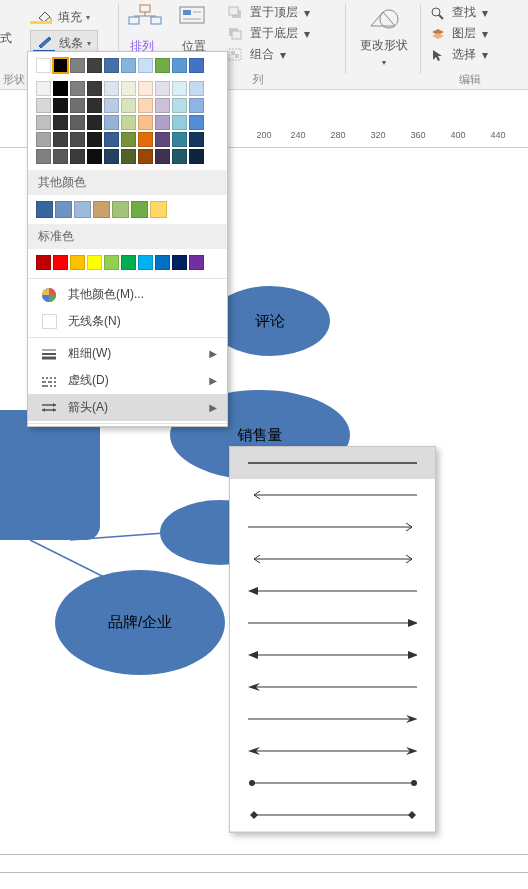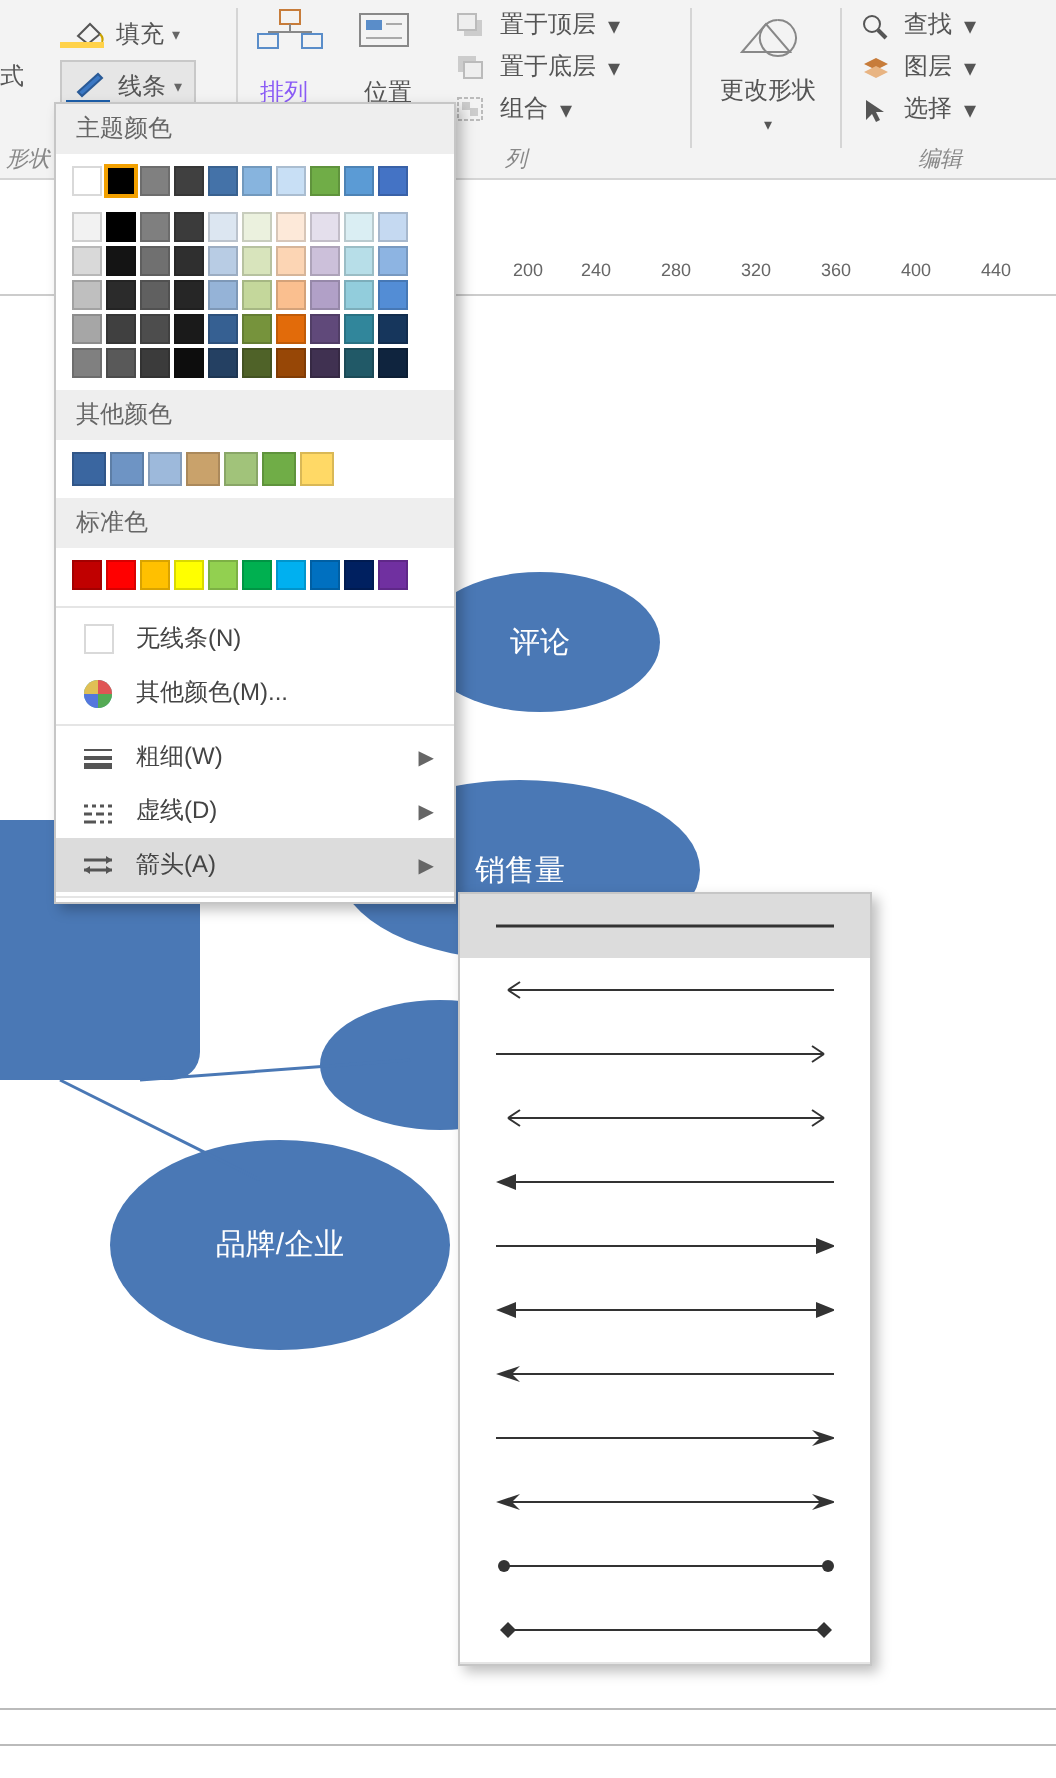--- a/index.html
+++ b/index.html
@@ -3,21 +3,21 @@
 <meta charset="utf-8">
 <style>
   * { box-sizing: border-box; margin: 0; padding: 0; }
   body { font-family: "Microsoft YaHei", Arial, sans-serif; font-size: 12px; color: #444; background: #fff; width: 528px; height: 889px; overflow: hidden; position: relative; }
 
   
   .ribbon { background: #f3f3f3; border-bottom: 1px solid #d5d5d5; height: 90px; position: relative; }
   .ribbon .btn { display: inline-flex; align-items: center; gap: 4px; padding: 4px 6px; color: #555; cursor: default; }
   .ribbon .btn .carrot { font-size: 8px; color: #666; }
   .ribbon .vsep { width: 1px; background: #d5d5d5; height: 70px; position: absolute; top: 4px; }
-  .ribbon .group-label { position: absolute; bottom: 2px; font-size: 11px; color: #888; text-align: center; font-style: italic; }
+  .ribbon .group-label { position: absolute; bottom: 2px; font-size: 11px; color: #888; text-align: center; }
 
   
   .line-dropdown { position: absolute; top: 51px; left: 27px; width: 201px; background: #fff; border: 1px solid #c6c6c6; box-shadow: 3px 3px 6px rgba(0,0,0,0.25); z-index: 30; }
   .ld-row { padding: 6px 10px; display: flex; align-items: center; gap: 8px; }
   .ld-heading { background: #eeeeee; padding: 4px 10px; font-size: 12px; color: #666; }
   .swatch-grid { display: flex; flex-wrap: wrap; gap: 2px; padding: 6px 8px; }
   .swatch { width: 15px; height: 15px; border: 1px solid rgba(0,0,0,0.15); }
   .swatch.sel { outline: 2px solid #f2a000; outline-offset: -1px; }
   .swatch-col { display: flex; flex-direction: column; gap: 2px; }
   .theme-grid { display: flex; gap: 2px; padding: 6px 8px; }
@@ -34,21 +34,21 @@
   .arrow-opt:first-child { background: #dcdcdc; }
   .arrow-opt svg { width: 100%; height: 14px; }
   .arrow-menu .divider { height: 1px; background: #e5e5e5; }
   .arrow-more { padding: 8px 12px; display: flex; align-items: center; gap: 10px; color: #888; }
 
   
   .canvas { position: absolute; top: 170px; left: 0; right: 0; bottom: 0; background: #fff; }
   .ruler { position: absolute; top: 128px; left: 0; right: 0; height: 20px; background: #fff; border-bottom: 1px solid #ccc; font-size: 9px; color: #666; }
   .ruler .num { position: absolute; top: 2px; transform: translateX(-50%); }
 
-  .ellipse { position: absolute; border-radius: 50%; background: #4a78b5; color: #ffffff; display: flex; align-items: center; justify-content: center; font-size: 15px; }
+  .ellipse { position: absolute; border-radius: 50%; background: #4a78b5; color: #000000; display: flex; align-items: center; justify-content: center; font-size: 15px; }
 
   
   .rcluster { position: absolute; font-size: 12px; }
   .rcluster .row { display: flex; align-items: center; gap: 6px; padding: 2px 0; color: #555; }
   .rcluster .row svg { flex: 0 0 auto; }
 
   .disabled { color: #b5b5b5; }
   .carrot { display: inline-block; }
 
   
@@ -206,21 +206,20 @@
       <span>品牌/企业</span>
     </div>
 
   <svg style="position:absolute;top:0;left:0;width:100%;height:100%;pointer-events:none">
     <line x1="30" y1="370" x2="130" y2="420" stroke="#4a78b5" stroke-width="1.5"></line>
     <line x1="70" y1="370" x2="205" y2="360" stroke="#4a78b5" stroke-width="1.5"></line>
   </svg>
 </div>
 
 <div class="line-dropdown">
-  <div class="ld-heading">主题颜色</div>
 
   <div class="theme-grid" id="theme-grid">
       <div class="swatch-col">
         <div class="swatch" style="background: rgb(255, 255, 255);"></div>
         <div style="height: 4px;"></div>
         <div class="swatch" style="background: rgb(242, 242, 242);"></div>
         <div class="swatch" style="background: rgb(217, 217, 217);"></div>
         <div class="swatch" style="background: rgb(191, 191, 191);"></div>
         <div class="swatch" style="background: rgb(166, 166, 166);"></div>
         <div class="swatch" style="background: rgb(128, 128, 128);"></div>
@@ -329,42 +328,42 @@
       <div class="swatch" style="background: rgb(0, 176, 80);"></div>
       <div class="swatch" style="background: rgb(0, 176, 240);"></div>
       <div class="swatch" style="background: rgb(0, 112, 192);"></div>
       <div class="swatch" style="background: rgb(0, 32, 96);"></div>
       <div class="swatch" style="background: rgb(112, 48, 160);"></div>
     </div>
 
   <div class="ld-sep"></div>
   <div class="ld-item">
     <span class="icon-slot">
-        <span class="swatch" style="background:#fff"></span>
-      </span>
-    <span>无线条(N)</span>
-  </div>
-  <div class="ld-item">
-    <span class="icon-slot">
       <svg width="16" height="16">
           <circle cx="8" cy="8" r="7" fill="url(#g)"></circle>
           <defs>
             <radialGradient id="g">
               <stop offset="0%" stop-color="#fff"></stop>
               <stop offset="100%" stop-color="#4aa"></stop>
             </radialGradient>
           </defs>
           <path d="M8 1 A7 7 0 0 1 15 8 L8 8 Z" fill="#e05555"></path>
           <path d="M15 8 A7 7 0 0 1 8 15 L8 8 Z" fill="#55aa55"></path>
           <path d="M8 15 A7 7 0 0 1 1 8 L8 8 Z" fill="#5577dd"></path>
           <path d="M1 8 A7 7 0 0 1 8 1 L8 8 Z" fill="#e0c055"></path>
         </svg>
     </span>
     <span>其他颜色(M)...</span>
   </div>
+  <div class="ld-item">
+    <span class="icon-slot">
+        <span class="swatch" style="background:#fff"></span>
+      </span>
+    <span>无线条(N)</span>
+  </div>
   <div class="ld-sep"></div>
   <div class="ld-item">
     <span class="icon-slot">
         <svg width="16" height="12">
           <line x1="1" y1="2" x2="15" y2="2" stroke="#555" stroke-width="1"></line>
           <line x1="1" y1="6" x2="15" y2="6" stroke="#555" stroke-width="2"></line>
           <line x1="1" y1="10" x2="15" y2="10" stroke="#555" stroke-width="3"></line>
         </svg>
       </span>
     <span>粗细(W)</span>

